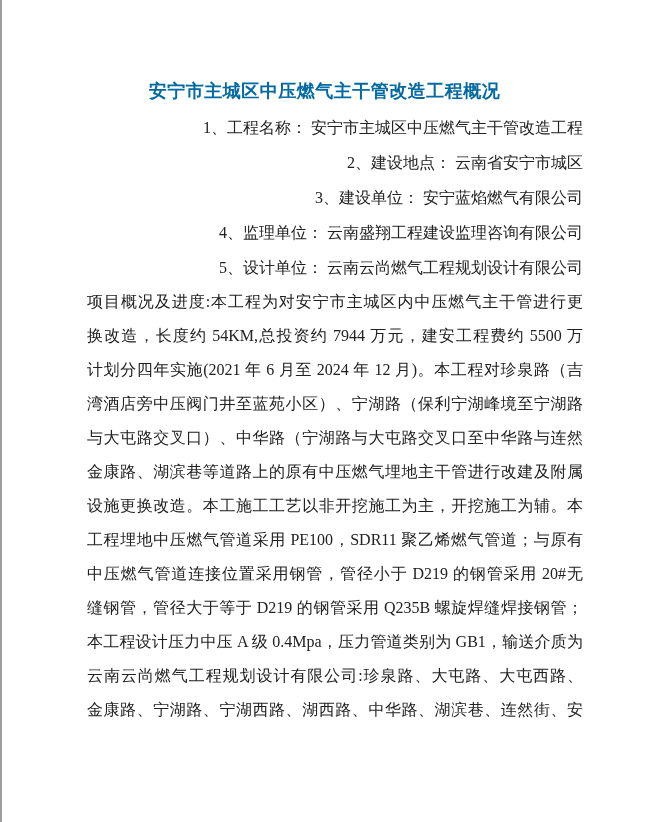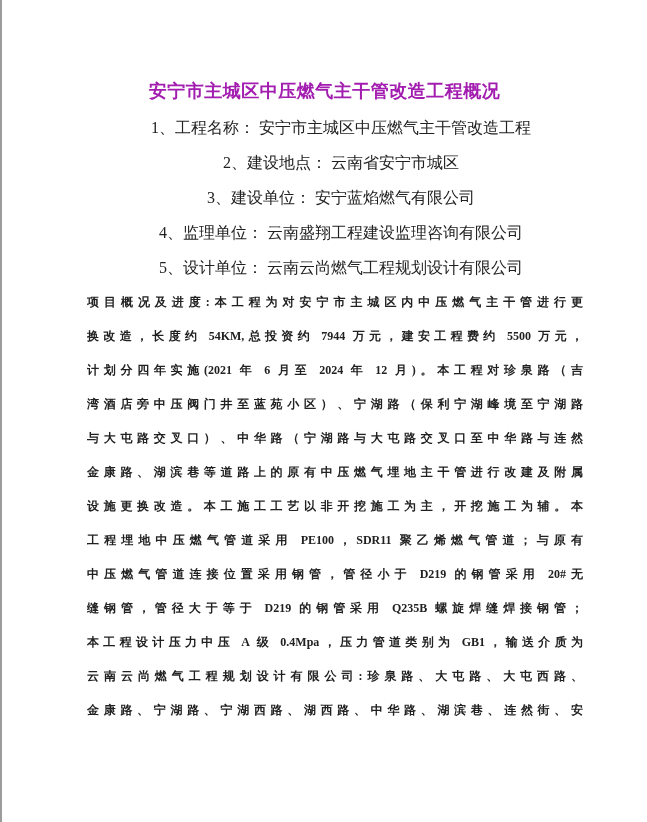--- a/index.html
+++ b/index.html
@@ -18,45 +18,44 @@
     font-family: "Liberation Serif", "DejaVu Serif", serif;
     color: #212121;
   }
   .doc-title {
     margin-top: 76px;
     height: 30px;
     line-height: 30px;
     text-align: center;
     font-size: 18px;
     font-weight: bold;
-    color: #a21caf;
+    color: #0369a1;
     letter-spacing: 0.5px;
   }
   .info-list {
     margin: 4px 64px 0 97px;
   }
   .info-item {
     height: 35px;
     line-height: 35px;
     font-size: 16px;
-    text-align: center;
+    text-align: right;
     white-space: nowrap;
     overflow: hidden;
   }
   .body-block {
     margin: 0 64px 0 85px;
   }
   .body-line {
     height: 34px;
     line-height: 34px;
-    font-size: 12px;
+    font-size: 16px;
     text-align: justify;
     text-align-last: justify;
     overflow: hidden;
-    font-weight: bold;
   }
   .body-line.para-end {
     text-align: left;
     text-align-last: left;
   }
 </style>
 </head>
 <body>
 
 <div class="page">

